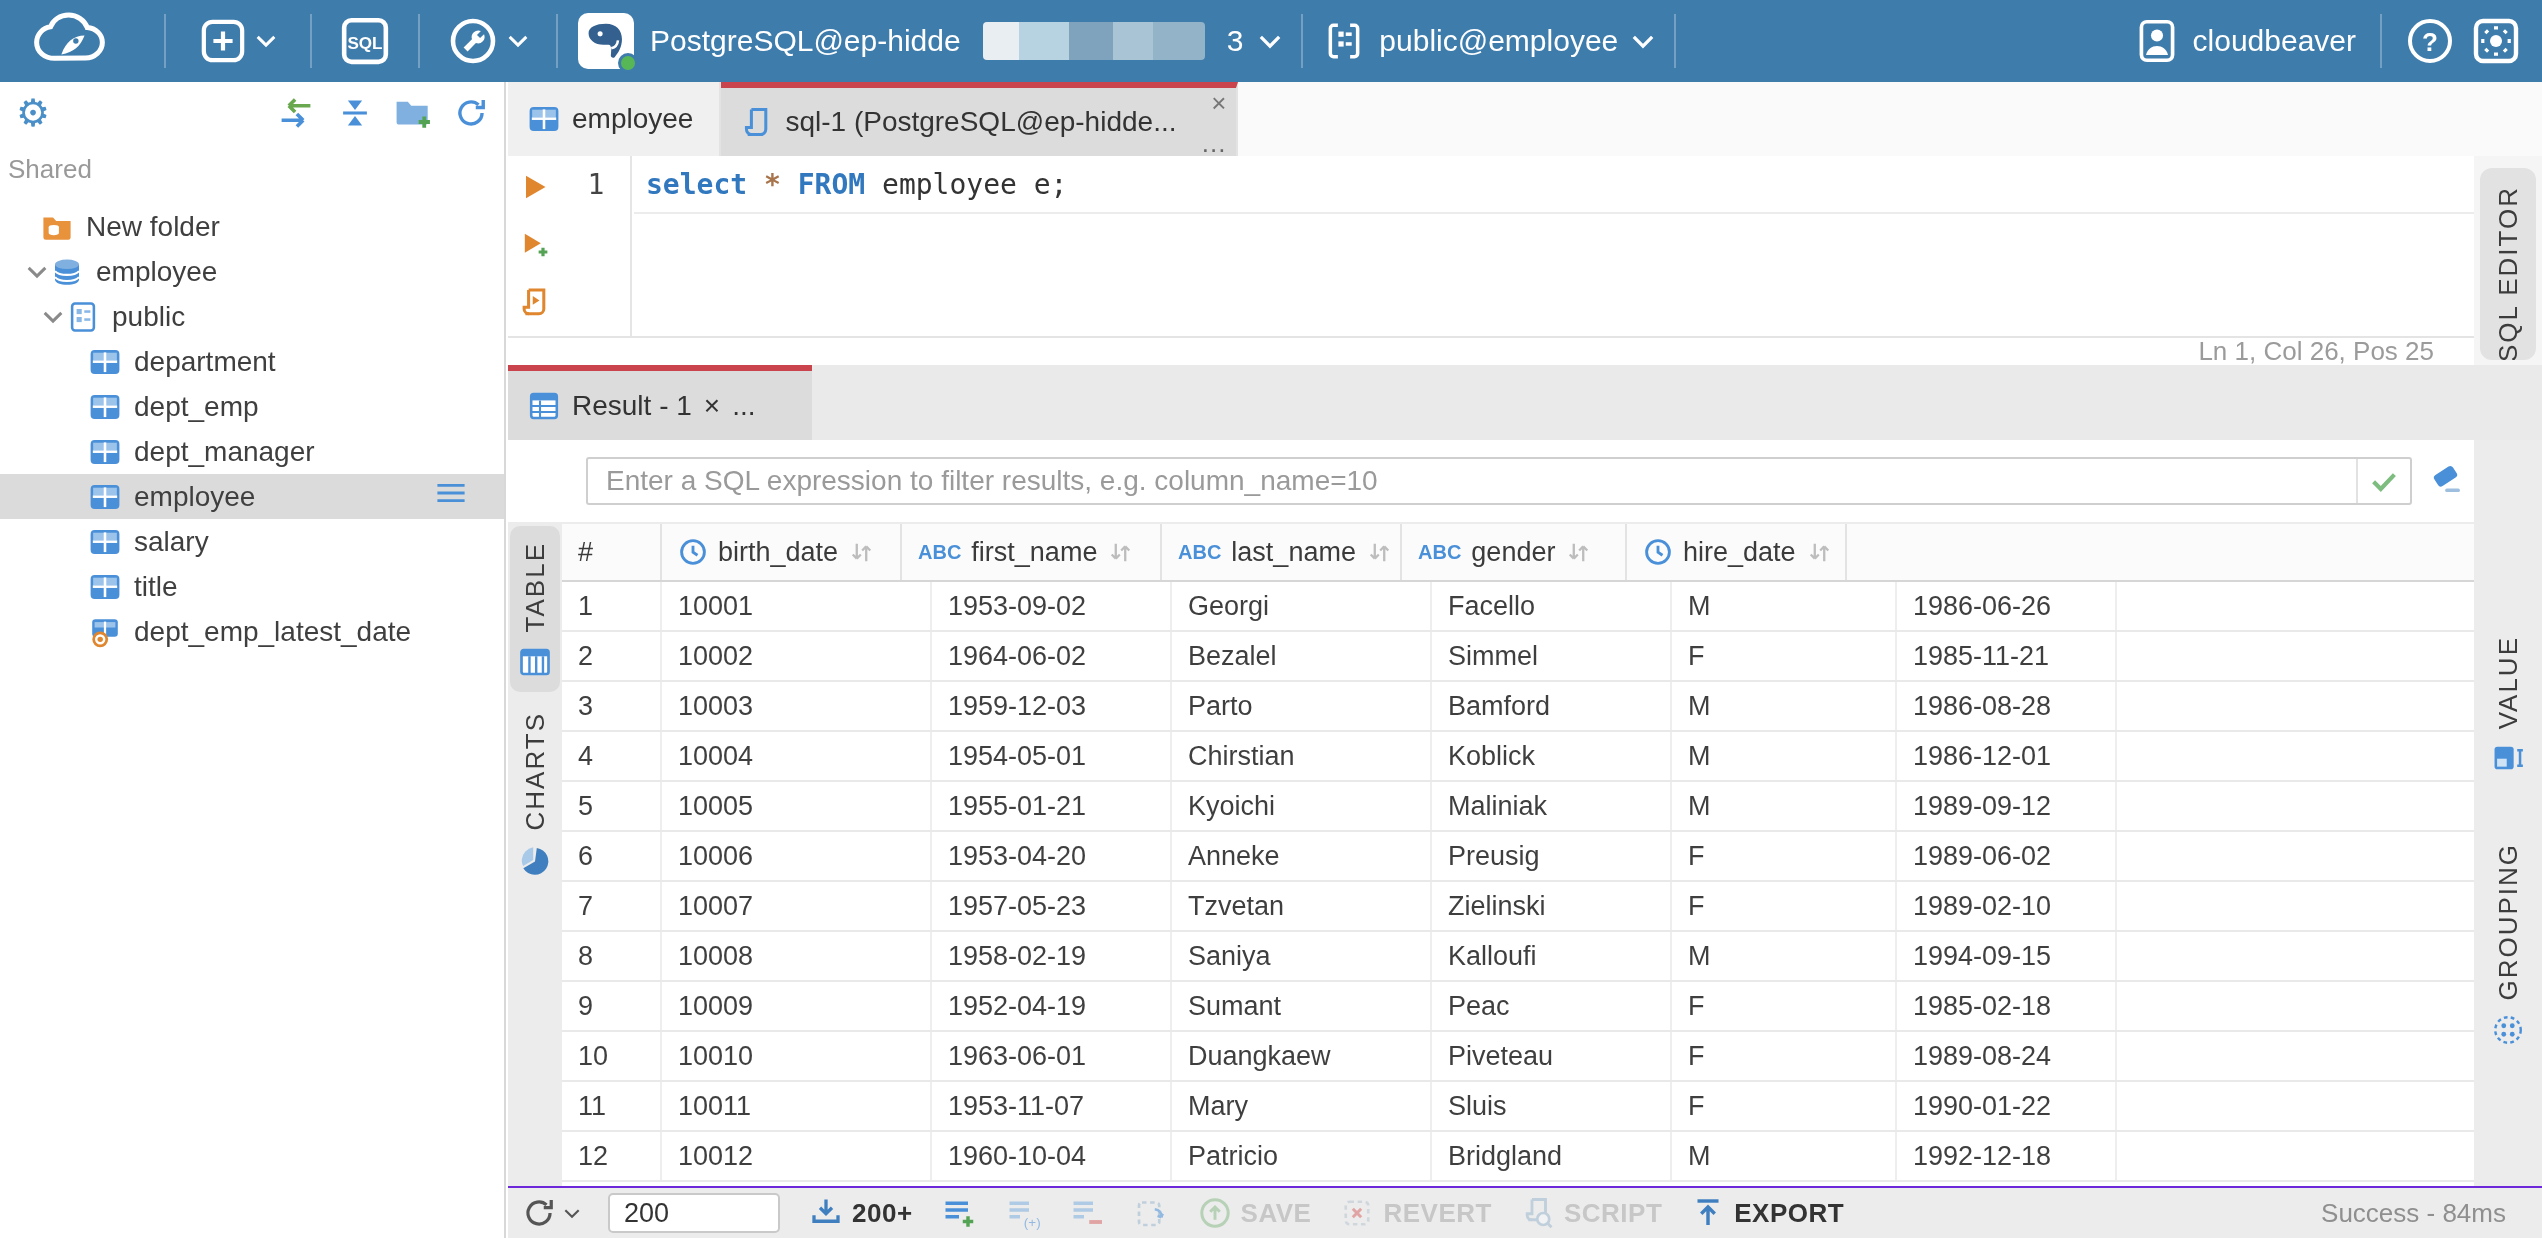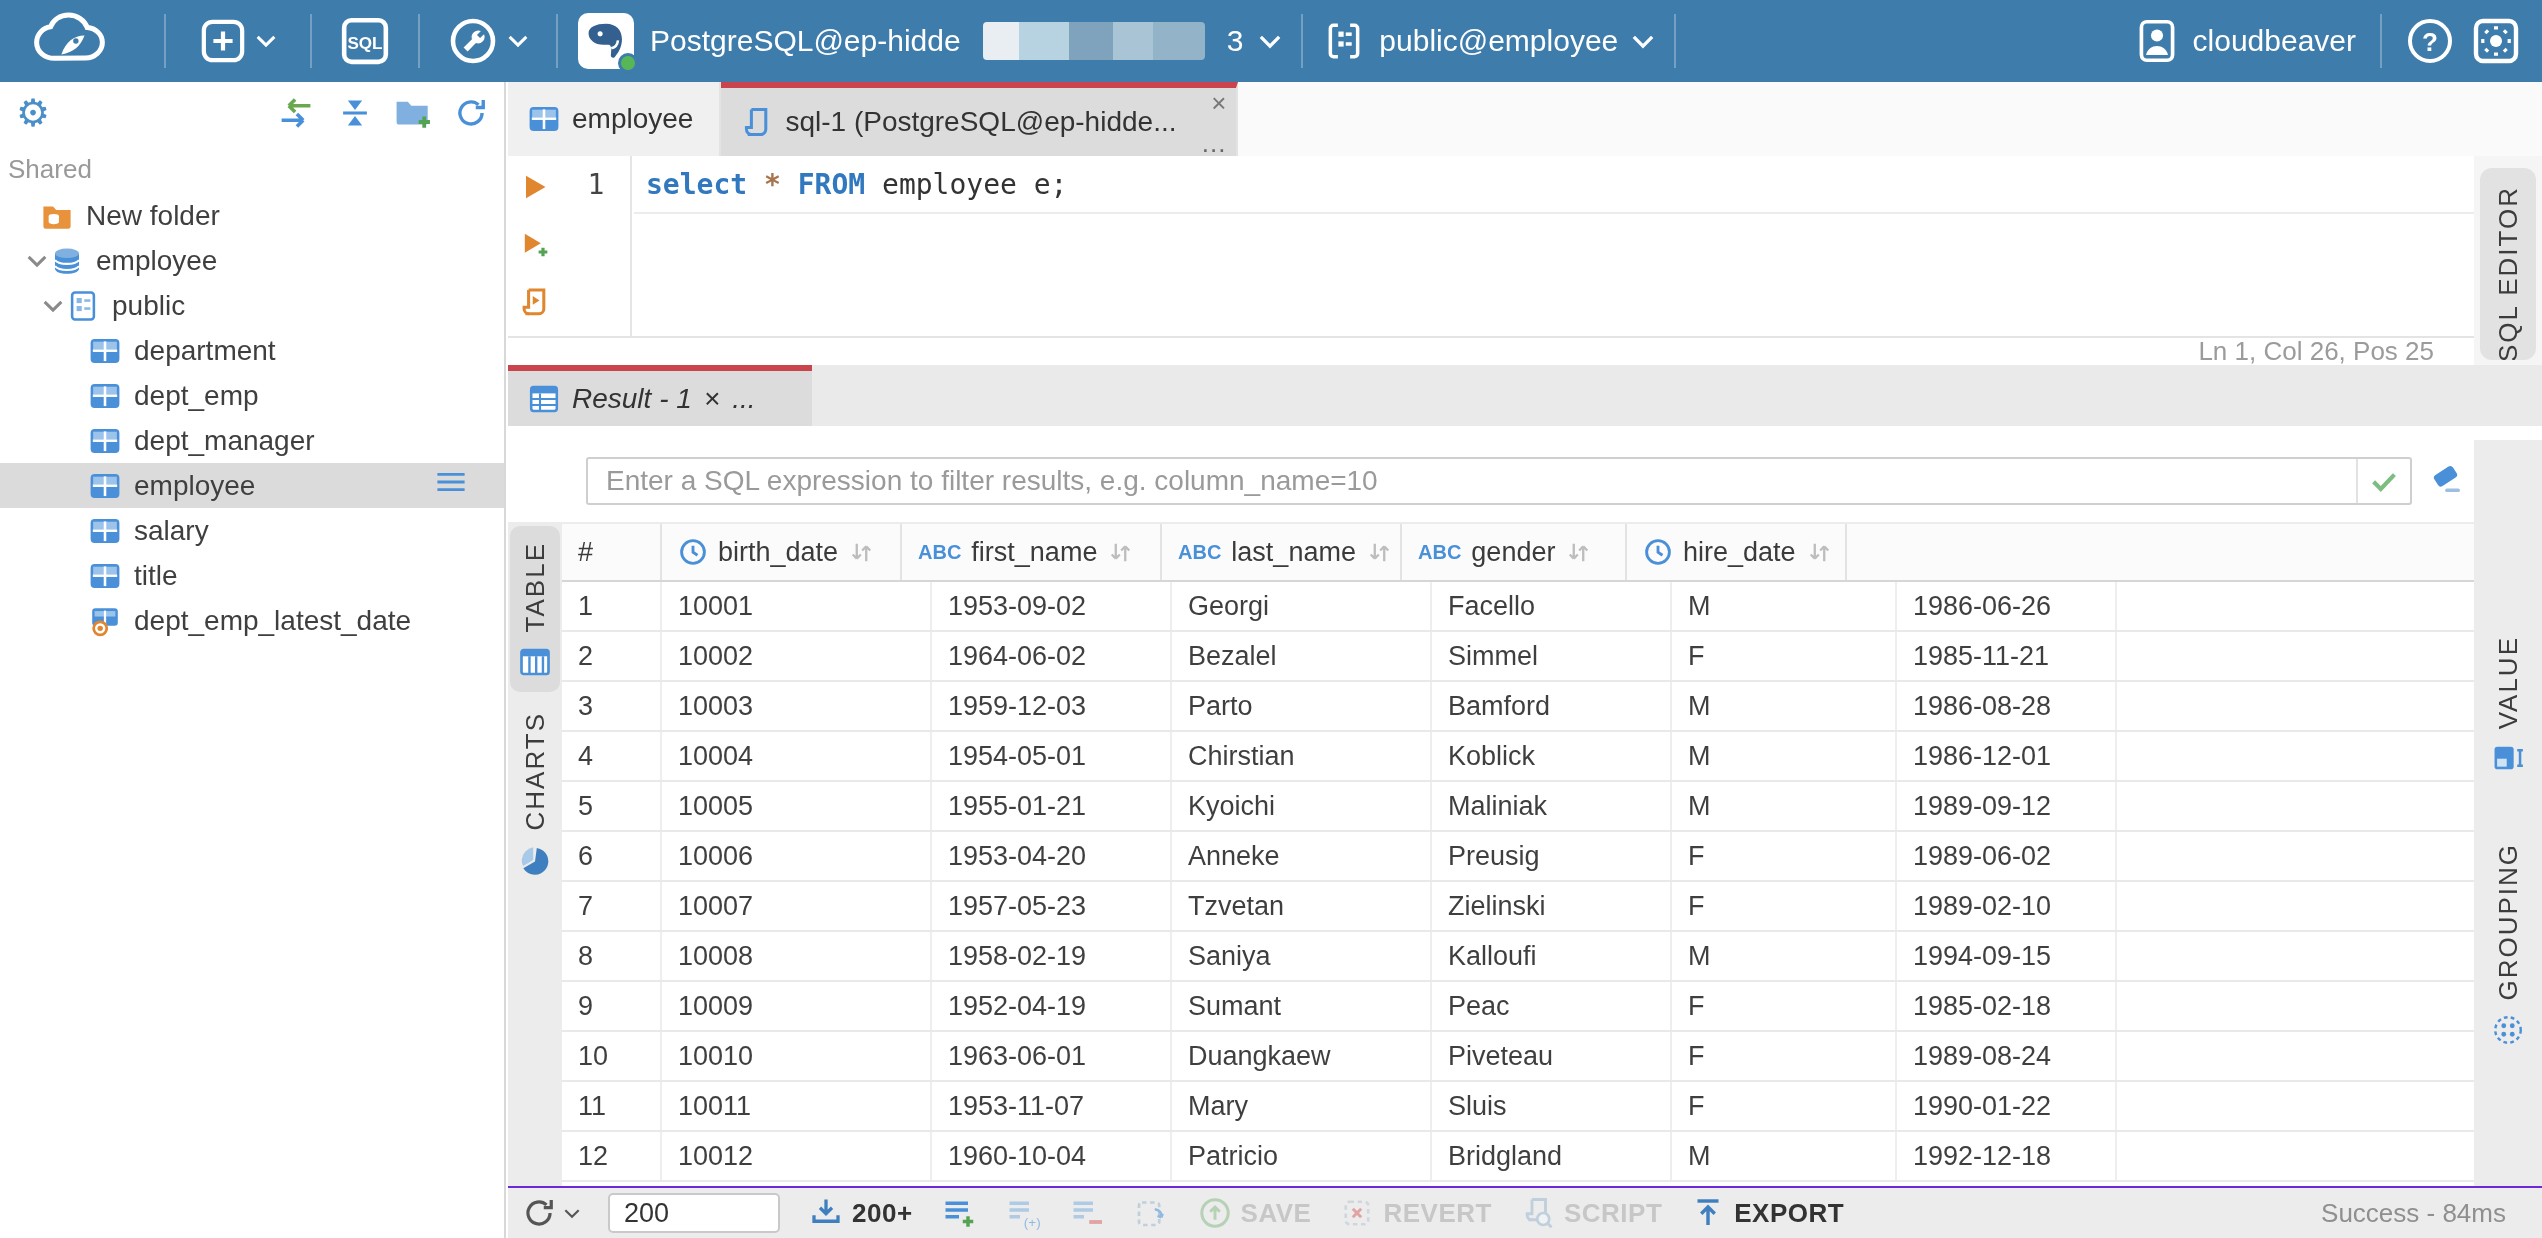--- a/index.html
+++ b/index.html
@@ -22,21 +22,21 @@
   .blurmask span { display:inline-block; height:100%; }
   .tb-right { margin-left:auto; display:flex; align-items:center; gap:18px; padding-right:22px; }
 
   
   .sidebar { position:absolute; left:0; top:82px; width:506px; height:1156px;
     background:#fff; border-right:2px solid #d8d8d8; }
   .sb-toolbar { display:flex; align-items:center; height:62px; padding:0 16px; }
   .sb-tools-right { margin-left:auto; display:flex; align-items:center; gap:22px; }
   .sb-gear { font-size:38px; color:#4a8fc7; line-height:1; }
   .sb-section { font-size:26px; color:#999; padding:10px 8px 4px 8px; }
-  .tree { margin-top:4px; }
+  .tree { margin-top:15px; }
   .tree-row { position:relative; display:flex; align-items:center; height:45px; font-size:28px; color:#3f3f3f; }
   .tree-row .chev { width:26px; display:flex; justify-content:center; flex:0 0 auto; }
   .tree-row .ticon { position:relative; width:34px; flex:0 0 auto; display:flex; align-items:center; justify-content:center; }
   .tree-row .tlabel { margin-left:12px; white-space:nowrap; }
   .tree-row.selected { background:#dbdbdb; }
   .tree-row .rowmenu { position:absolute; right:36px; }
   .pad-root   { padding-left:8px; }
   .pad-d1 { padding-left:40px; } .pad-d1b { padding-left:24px; }
   .pad-d2 { padding-left:40px; } .pad-d4 { padding-left:88px; }
   .green-dot-sm { position:absolute; right:-5px; bottom:-5px; width:15px; height:15px;
@@ -72,21 +72,21 @@
     padding-right:40px; font-size:26px; color:#9b9b9b; }
 
   
   .sqlstrip { position:absolute; right:0; top:74px; width:68px; height:209px; background:#f5f5f5; }
   .sqlstrip .pill { position:absolute; left:6px; top:12px; width:56px; height:192px; background:#e2e2e2;
     border-radius:12px; display:flex; flex-direction:column; align-items:center; justify-content:flex-start;
     padding-top:18px; gap:10px; overflow:hidden; }
   .v-text { writing-mode:vertical-rl; transform:rotate(180deg); font-size:26px; color:#3c3c3c; letter-spacing:2px; white-space:nowrap; }
 
   
-  .result-tabbar { position:absolute; left:0; top:283px; width:100%; height:61px; background:#eaeaea; display:flex;font-style:italic; }
+  .result-tabbar { position:absolute; left:0; top:283px; width:100%; height:75px; background:#eaeaea; display:flex; }
   .rtab { position:relative; display:flex; align-items:center; gap:12px; padding:0 56px 0 20px;
     background:#dcdcdc; border-top:6px solid #c9444d; font-size:28px; color:#333; }
 
   
   .filter-row { position:absolute; left:0; top:358px; width:1966px; height:82px; background:#fff; }
   .filter-box { position:absolute; left:78px; top:17px; width:1826px; height:48px; background:#fff;
     border:2px solid #cfcfcf; border-radius:3px; display:flex; align-items:center; }
   .filter-input { flex:1; border:none; outline:none; font-size:28px; color:#15803d; padding:0 18px;
     font-family:"Liberation Sans", sans-serif; background:transparent; }
   .filter-input::placeholder { color:#9a9a9a; }

